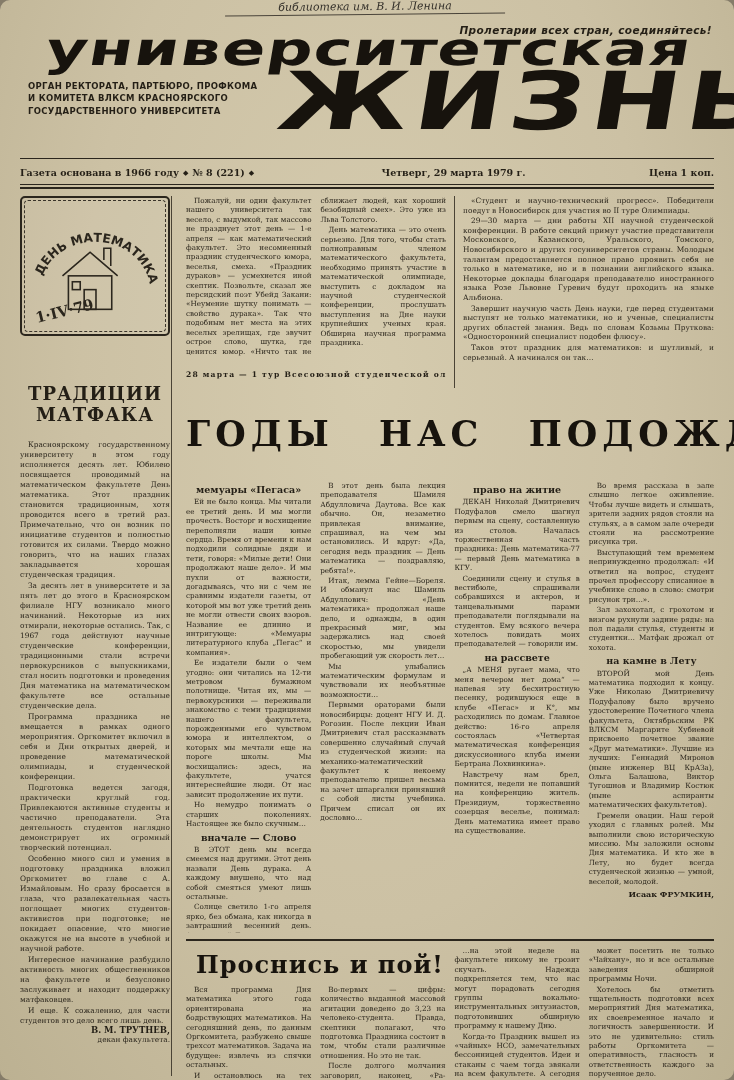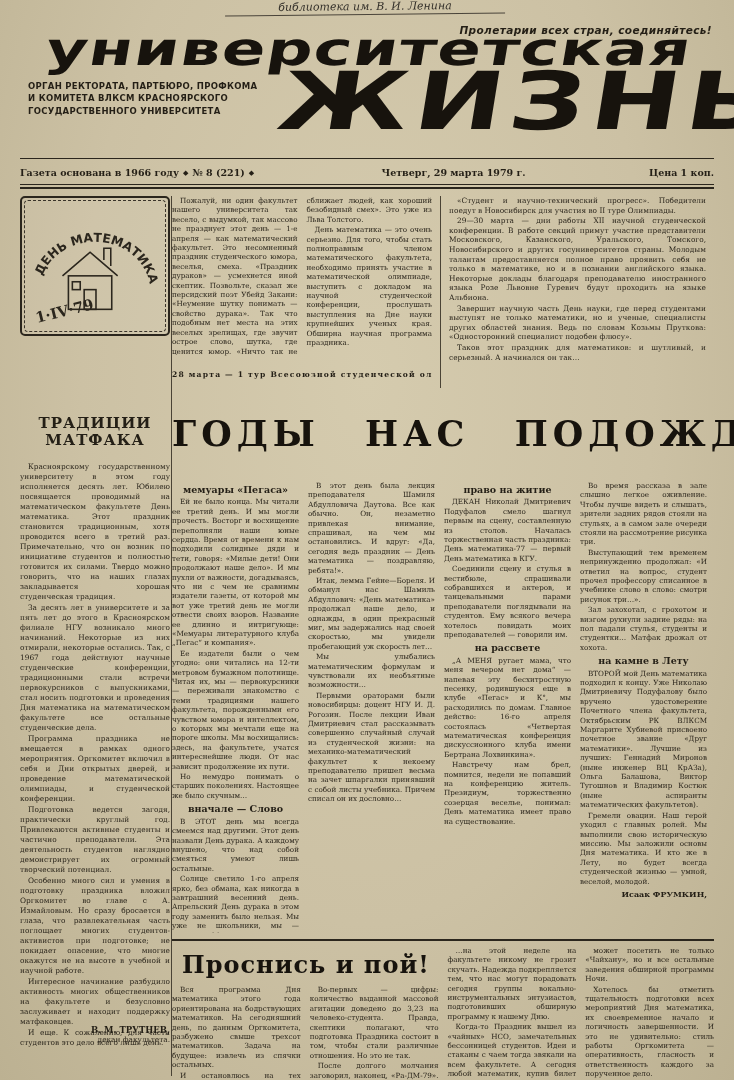--- a/index.html
+++ b/index.html
@@ -1,21 +1,21 @@
 <!DOCTYPE html>
 <html><head>
 <meta charset="utf-8">
 <style>
   * { box-sizing: border-box; }
   body { margin: 0; background: #857c69; }
   .page {
     position: relative; width: 734px; height: 1080px; margin: 0 auto;
     background:
       radial-gradient(ellipse at 50% 35%, #d5cbae 0%, #ccc1a4 55%, #bcb192 100%);
-    color: #241f16; font-family: "DejaVu Serif", serif; overflow: hidden;
+    color: #241f16; font-family: "DejaVu Serif", serif; overflow: hidden; border-radius: 10px;
   }
   
   .stamp {
     position: absolute; left: 225px; top: 0px; width: 280px; text-align: center;
     font-style: italic; font-size: 11px; color: #34302a; transform: rotate(-0.6deg);
     border-bottom: 1px solid #4a443a; padding-bottom: 1px; white-space: nowrap; overflow: hidden;
   }
   .slogan {
     position: absolute; right: 22px; top: 24px; font-family: "DejaVu Sans", sans-serif;
     font-weight: bold; font-style: italic; font-size: 10.5px; letter-spacing: 0.4px; margin-left: 16px;
@@ -48,31 +48,31 @@
   .rule-double { position: absolute; left: 20px; top: 184px; width: 694px; height: 5px;
     border-top: 1px solid #2b261d; border-bottom: 2px solid #2b261d; }
   
   .sidebar { position: absolute; left: 20px; top: 196px; width: 150px; height: 852px; }
   .badge-box {
     width: 150px; height: 140px; border: 2.5px solid #2b261d; border-radius: 5px;
     padding: 2px; background: rgba(255,255,250,0.06);
   }
   .badge-inner { width: 100%; height: 100%; border: 1px dashed #3a342a; border-radius: 4px; }
   .sidebar-title {
-    margin-top: 79px; text-align: center; font-weight: bold; font-size: 15px;
+    margin-top: 48px; text-align: center; font-weight: bold; font-size: 18px;
     line-height: 1.15; letter-spacing: 1px;
   }
   .sidebar-text { margin-top: 8px; font-size: 7.4px; line-height: 10px; text-align: justify; }
   .sidebar-text p, .col p, .intro p { margin: 0 0 1px; text-indent: 8px; }
   .sig { position: absolute; bottom: 4px; right: 0; text-align: right; }
   .sig .sig-name { font-weight: bold; font-size: 8.5px; }
   .sig .sig-role { font-size: 7.4px; }
   
   .main { position: absolute; left: 171px; top: 196px; width: 543px; height: 880px;
-    border-left: 1px solid #4a4335; padding-left: 0; }
+    border-left: 1px solid #4a4335; padding-left: 14px; }
   .intro { display: flex; gap: 8px; height: 192px; overflow: hidden; }
   .intro-left { width: 260px; }
   .intro-left-cols { column-count: 2; column-gap: 9px; font-size: 7.2px; line-height: 9.4px; text-align: justify; height: 170px; }
   .intro-footer { margin-top: 4px; font-size: 7.6px; font-weight: bold; letter-spacing: 1.2px; text-align: center; white-space: nowrap; overflow: hidden; }
   .intro-right { width: 266px; border-left: 1px solid #4a4335; padding-left: 8px;
     font-size: 7.4px; line-height: 9.6px; text-align: justify; }
   .feature-headline {
     height: 46px; line-height: 46px; text-align: center; font-weight: bold;
     font-size: 35px; letter-spacing: 5px; word-spacing: 28px; white-space: nowrap; color: #17130d;
   }

